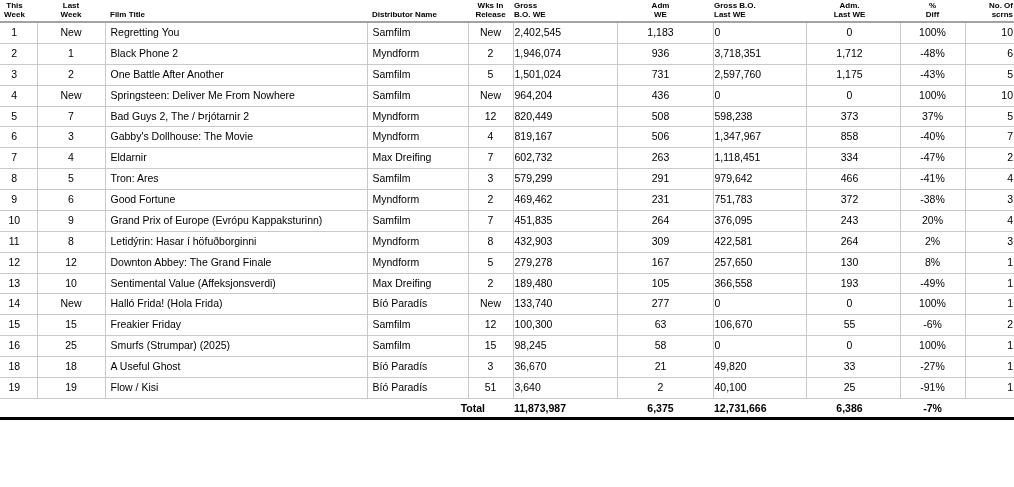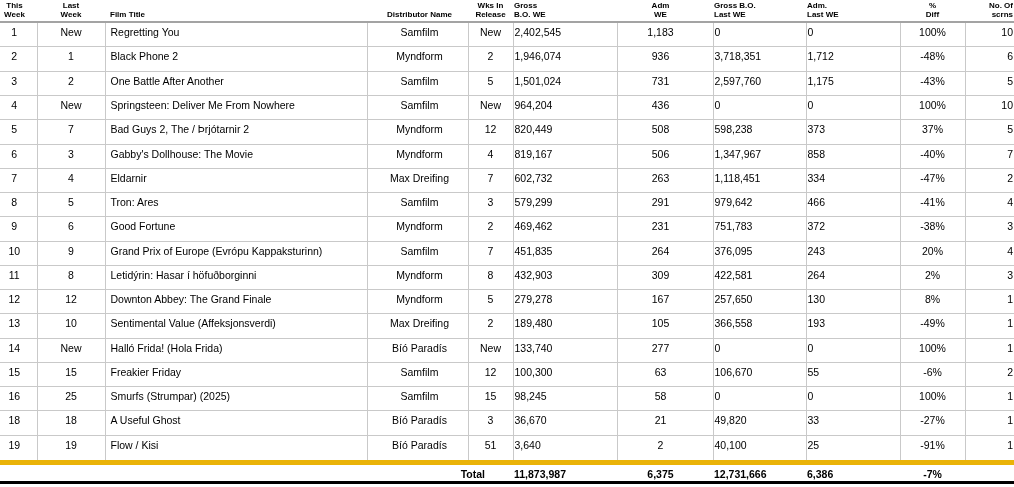--- a/index.html
+++ b/index.html
@@ -13,21 +13,21 @@
     color: #000000;
   }
   #report {
     width: 1014px;
     height: 487px;
   }
   table {
     border-collapse: collapse;
     table-layout: fixed;
     width: 1014px;
-    height: 484px;
+    height: 420px;
     border-bottom: 3px solid #000000;
     border-radius: 32px;
   }
   
   thead tr { height: 22px; }
   thead td {
     font-weight: bold;
     font-size: 8px;
     line-height: 9px;
     text-align: center;
@@ -51,35 +51,35 @@
   tbody td:first-child { border-left: none; }
   tbody td:last-child { border-right: none; }
   
   tfoot tr { height: 20px; }
   tfoot td {
     font-weight: bold;
     font-size: 10.5px;
     vertical-align: top;
     padding-top: 3px;
     border: none;
-    border-top: 5px solid #eab308;
+    border-top: 1px solid #eab308;
     white-space: nowrap;
     overflow: hidden;
   }
   .total-label-cell { text-align: right; padding-right: 28px; }
   
   .col-this_week     { text-align: center; padding-right: 9px; }
   .col-last_week     { text-align: center; }
   .col-film_title    { text-align: left; padding-left: 5px; }
-  .col-distributor   { text-align: center; padding-left: 5px; }
+  .col-distributor   { text-align: left; padding-left: 5px; }
   .col-wks           { text-align: center; }
   .col-gross_we      { text-align: left; padding-right: 4px; }
   .col-adm_we        { text-align: center; padding-right: 10px; }
   .col-gross_last_we { text-align: left; padding-right: 4px; }
-  .col-adm_last_we   { text-align: left; padding-right: 8px; }
+  .col-adm_last_we   { text-align: center; padding-right: 8px; }
   .col-pct_diff      { text-align: center; }
   .col-scrns         { text-align: right; }
 </style>
 </head>
 <body>
 
 <div id="report">
   <table>
     <colgroup>
       <col style="width:37px">

